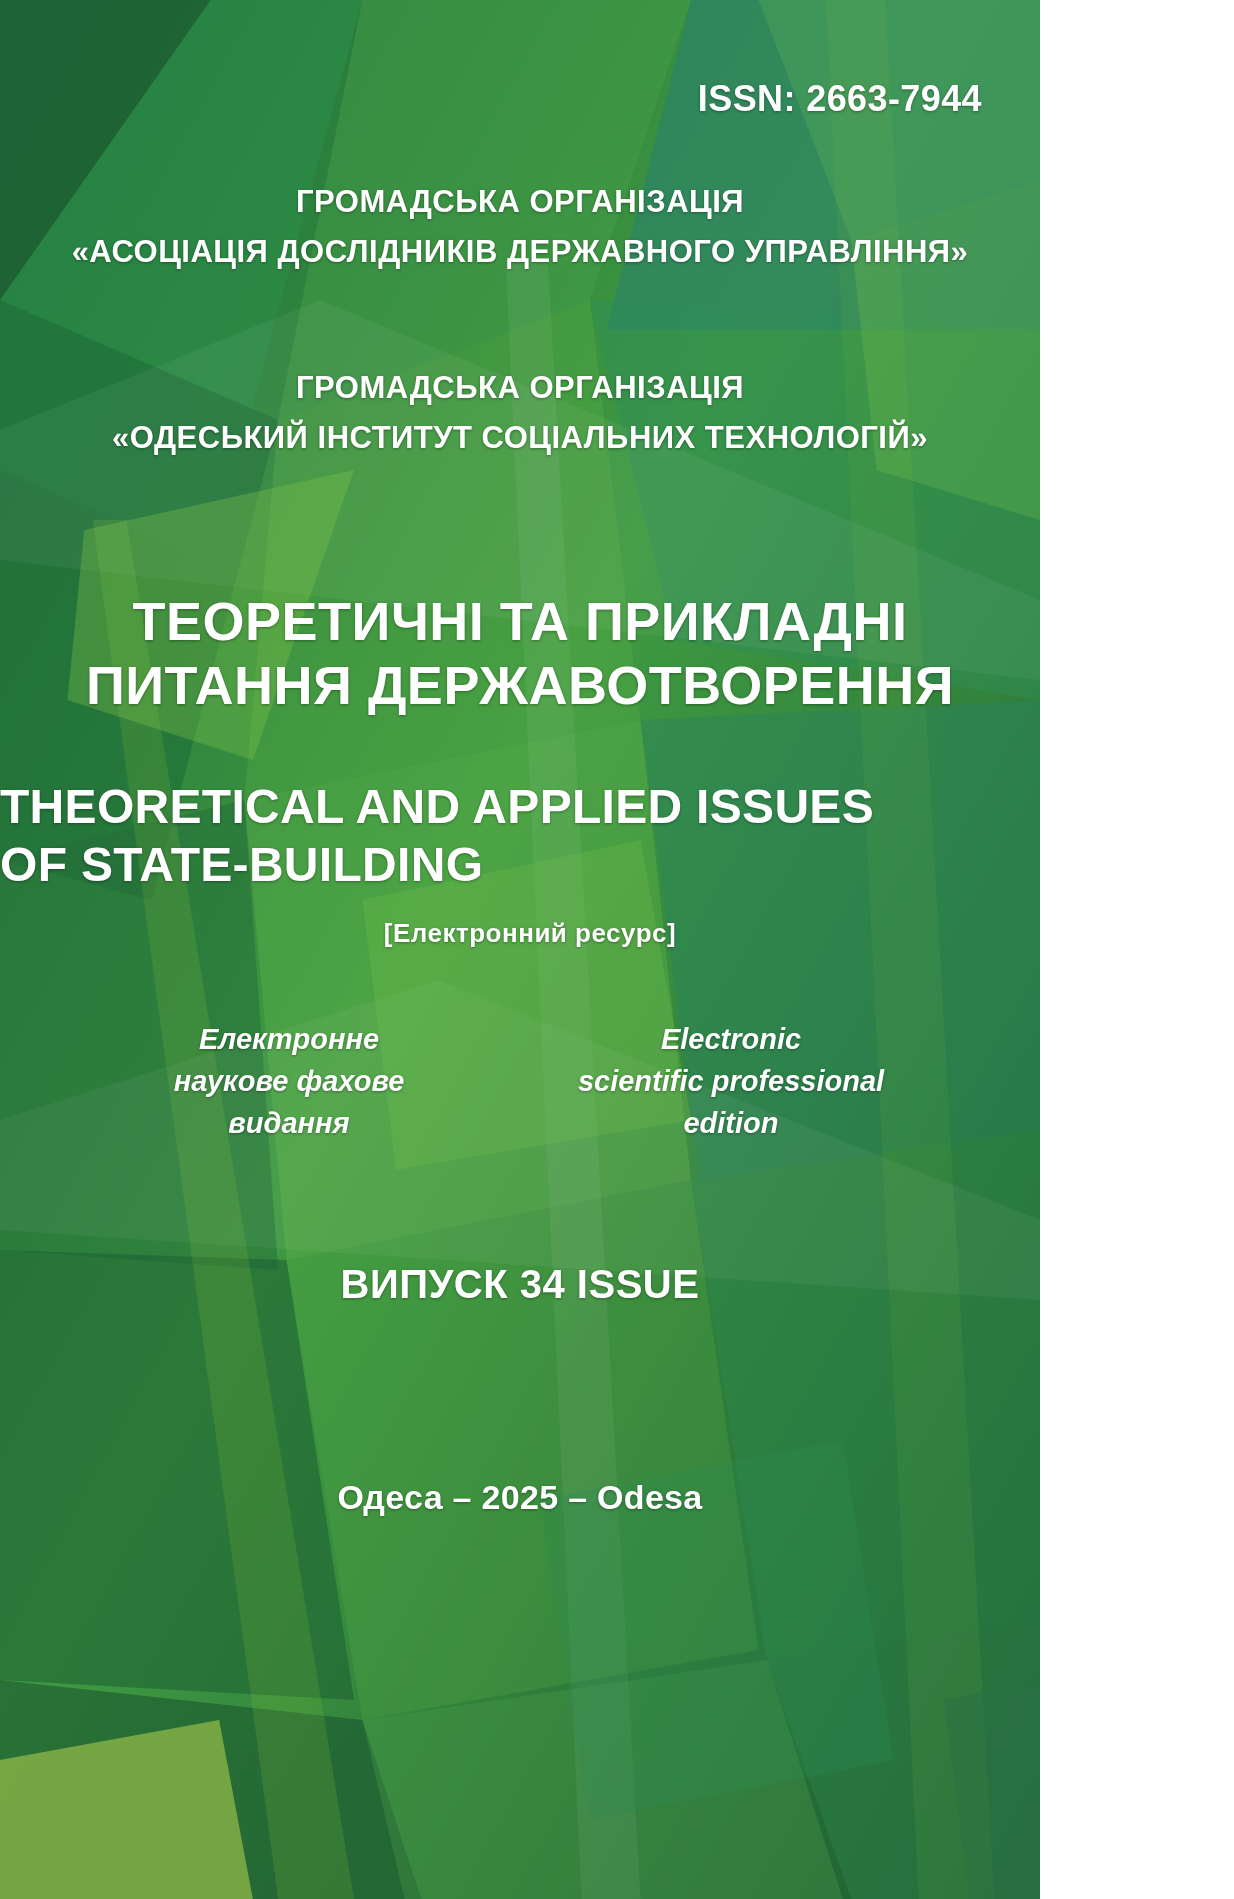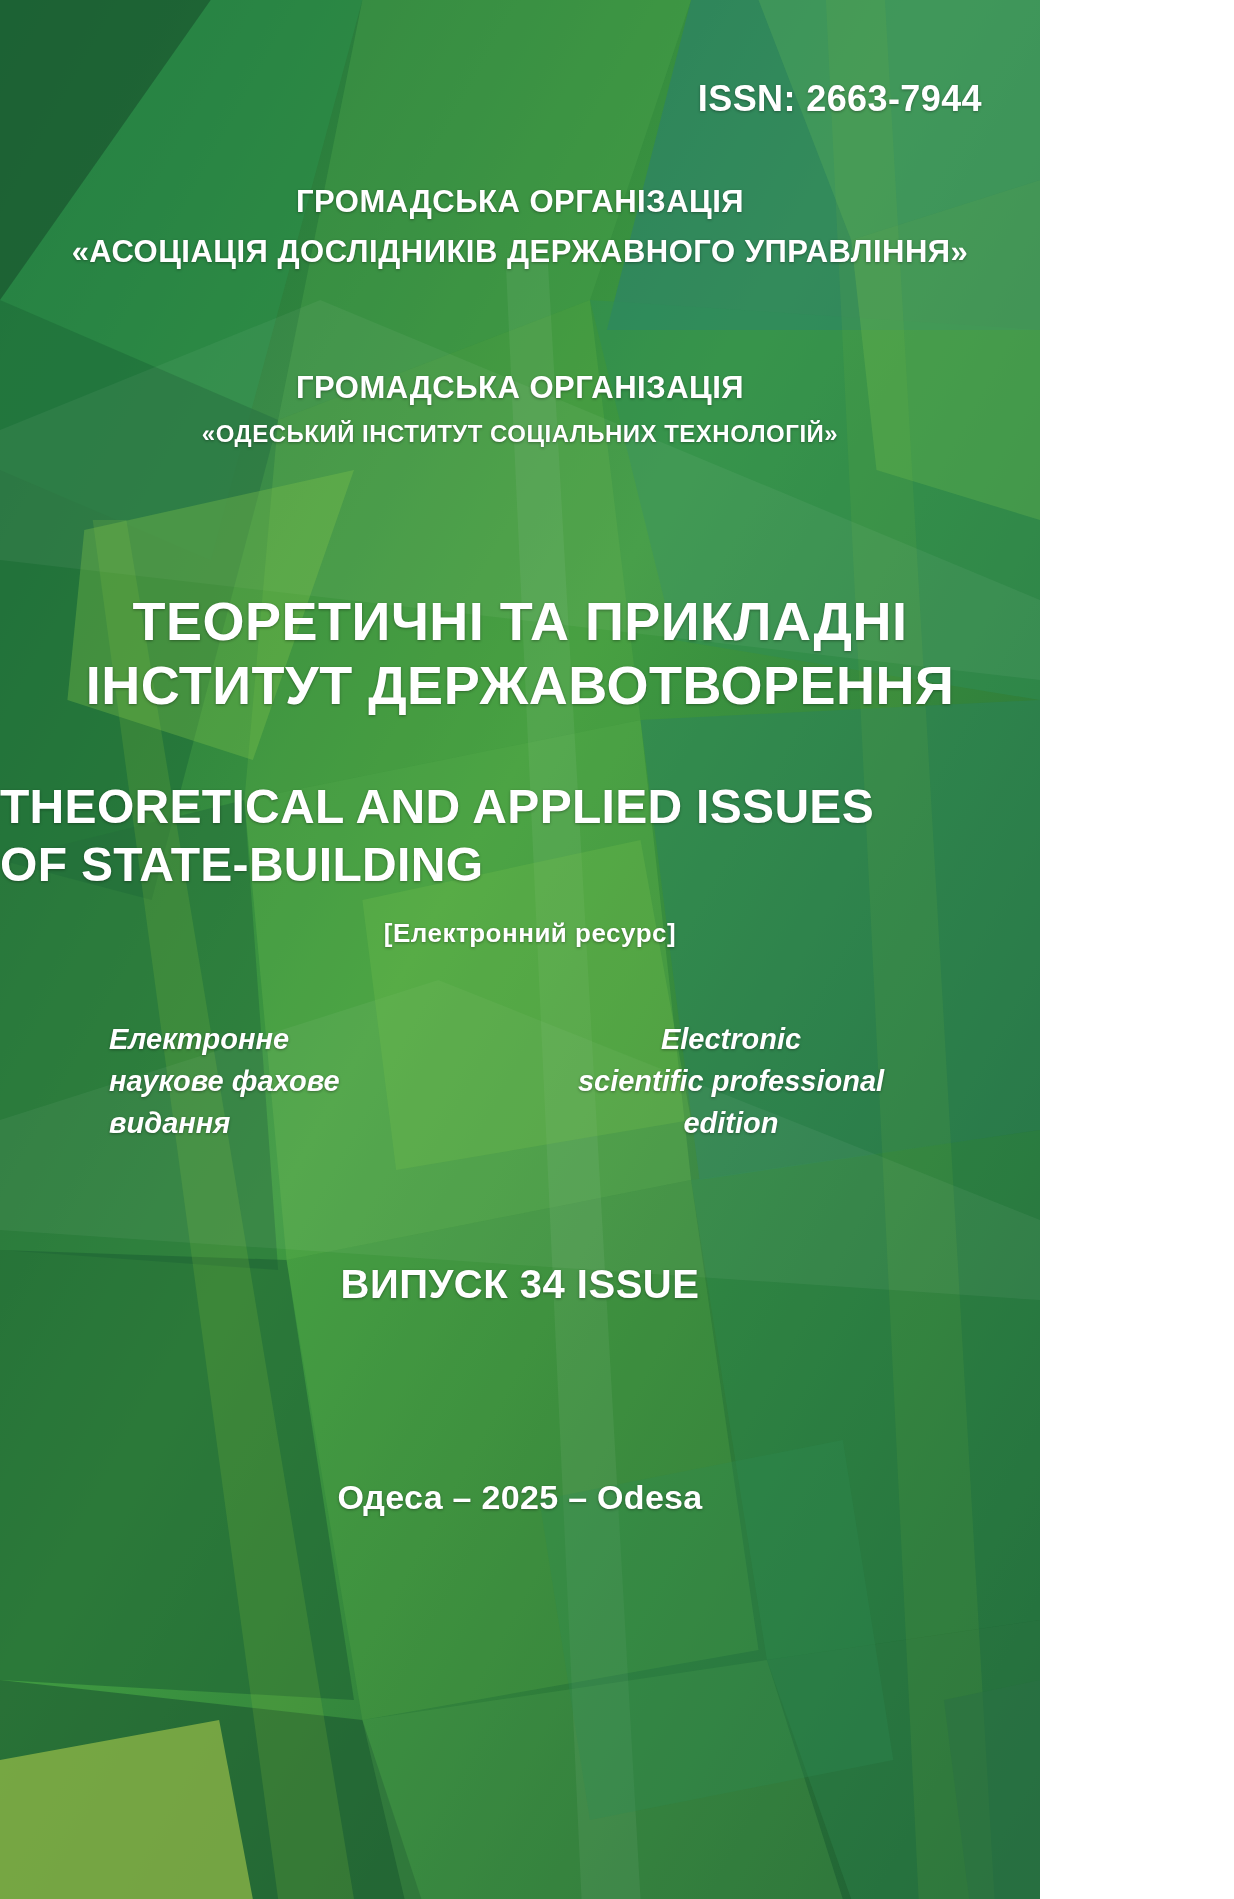--- a/index.html
+++ b/index.html
@@ -63,21 +63,21 @@
   .org1 .line2 { margin-top: 10px; font-size: 31px; }
 
   .org2 {
     position: absolute;
     top: 368px;
     left: 0;
     right: 0;
     font-size: 31px;
     letter-spacing: 0.5px;
   }
-  .org2 .line2 { margin-top: 10px; font-size: 24px; }
+  .org2 .line2 { margin-top: 10px; font-size: 31px; }
 
   .title-ua {
     position: absolute;
     top: 590px;
     left: 0;
     right: 0;
     text-align: center;
     font-size: 54px;
     font-weight: bold;
     line-height: 1.18;
@@ -114,21 +114,21 @@
     left: 0;
     right: 0;
     display: flex;
     justify-content: center;
     gap: 62px;
     font-style: italic;
     font-weight: bold;
     font-size: 29px;
     line-height: 1.45;
   }
-  .edition-col.ua { text-align: left; width: 360px; }
+  .edition-col.ua { text-align: center; width: 360px; }
   .edition-col.en { text-align: center; width: 400px; }
 
   .issue {
     position: absolute;
     top: 1262px;
     left: 0;
     right: 0;
     text-align: center;
     font-size: 40px;
     font-weight: bold;
@@ -215,21 +215,21 @@
       <div class="line2">«АСОЦІАЦІЯ ДОСЛІДНИКІВ ДЕРЖАВНОГО УПРАВЛІННЯ»</div>
     </div>
 
     <div class="org2 org-block">
       <div>ГРОМАДСЬКА ОРГАНІЗАЦІЯ</div>
       <div class="line2">«ОДЕСЬКИЙ ІНСТИТУТ СОЦІАЛЬНИХ ТЕХНОЛОГІЙ»</div>
     </div>
 
     <div class="title-ua">
       <div>ТЕОРЕТИЧНІ ТА ПРИКЛАДНІ</div>
-      <div>ІНСТИТУТ ДЕРЖАВОТВОРЕННЯ</div>
+      <div>ПИТАННЯ ДЕРЖАВОТВОРЕННЯ</div>
     </div>
 
     <div class="title-en">
       <div>THEORETICAL AND APPLIED ISSUES</div>
       <div>OF STATE-BUILDING</div>
     </div>
 
     <div class="resource">[Електронний ресурс]</div>
 
     <div class="edition-row">

